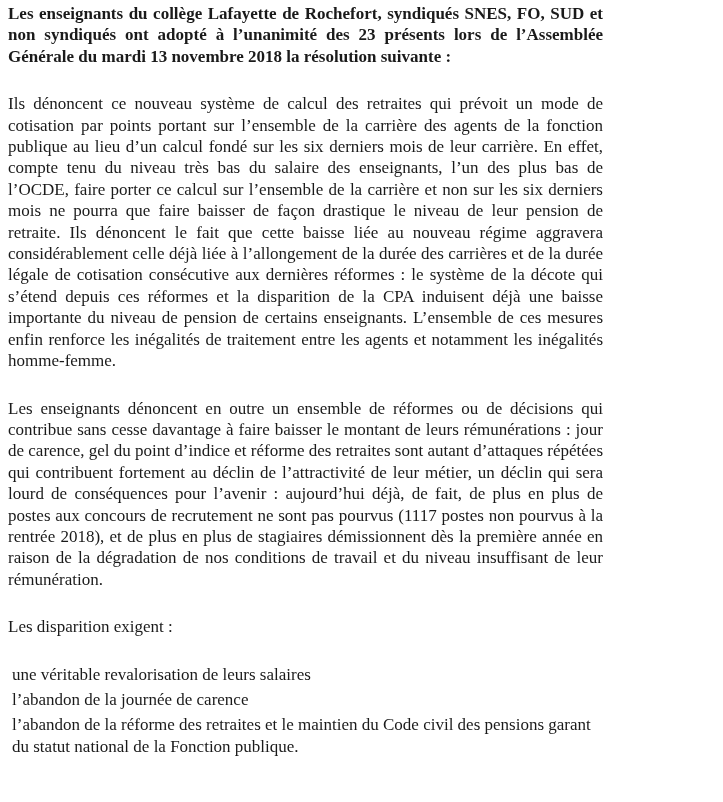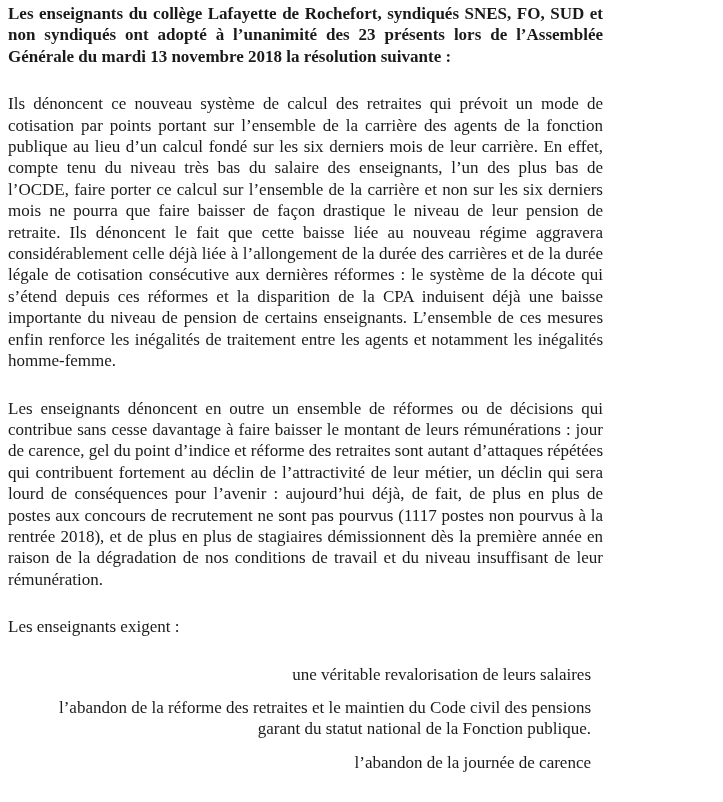--- a/index.html
+++ b/index.html
@@ -22,34 +22,34 @@
     text-align: justify;
   }
   .title {
     font-weight: bold;
     margin: 0 0 26px 0;
   }
   .para {
     margin: 0 0 26px 0;
   }
   .demand {
-    margin: 12px;
-    text-align: right;
+    margin: 4px;
+    text-align: left;
     font-family: Liberation Serif, serif;
   }
 </style>
 </head>
 <body>
 
 <div class="page">
   <p class="title">Les enseignants du collège Lafayette de Rochefort, syndiqués SNES, FO, SUD et non syndiqués ont adopté à l’unanimité des 23 présents lors de l’Assemblée Générale du mardi 13 novembre 2018 la résolution suivante :</p>
 
 
   <p class="para">Ils dénoncent ce nouveau système de calcul des retraites qui prévoit un mode de cotisation par points portant sur l’ensemble de la carrière des agents de la fonction publique au lieu d’un calcul fondé sur les six derniers mois de leur carrière. En effet, compte tenu du niveau très bas du salaire des enseignants, l’un des plus bas de l’OCDE, faire porter ce calcul sur l’ensemble de la carrière et non sur les six derniers mois ne pourra que faire baisser de façon drastique le niveau de leur pension de retraite. Ils dénoncent le fait que cette baisse liée au nouveau régime aggravera considérablement celle déjà liée à l’allongement de la durée des carrières et de la durée légale de cotisation consécutive aux dernières réformes :  le système de la décote qui s’étend depuis ces réformes et la disparition de la CPA induisent déjà une baisse importante du niveau de pension de certains enseignants.  L’ensemble de ces mesures enfin renforce les inégalités de traitement entre les agents et notamment les inégalités homme-femme.</p>
 
   <p class="para">Les enseignants dénoncent en outre un ensemble de réformes ou de décisions qui contribue sans cesse davantage à faire baisser le montant de leurs rémunérations : jour de carence, gel du point d’indice et réforme des retraites sont autant d’attaques répétées qui contribuent fortement au déclin de l’attractivité de leur métier, un déclin qui sera lourd de conséquences pour l’avenir : aujourd’hui déjà, de fait, de plus en plus de postes aux concours de recrutement ne sont pas pourvus (1117 postes non pourvus à la rentrée 2018), et de plus en plus de stagiaires démissionnent dès la première année en raison de la dégradation de nos conditions de travail et du niveau insuffisant  de leur rémunération.</p>
 
-  <p class="para">Les enseignants exigent :</p>
+  <p class="para">Les disparition exigent :</p>
 
   <p class="demand">une véritable revalorisation de leurs salaires</p>
+  <p class="demand">l’abandon de la journée de carence</p>
   <p class="demand">l’abandon de la réforme des retraites et le maintien du Code civil des pensions garant du statut national de la Fonction publique.</p>
-  <p class="demand">l’abandon de la journée de carence</p>
 </div>
 
 </body></html>

